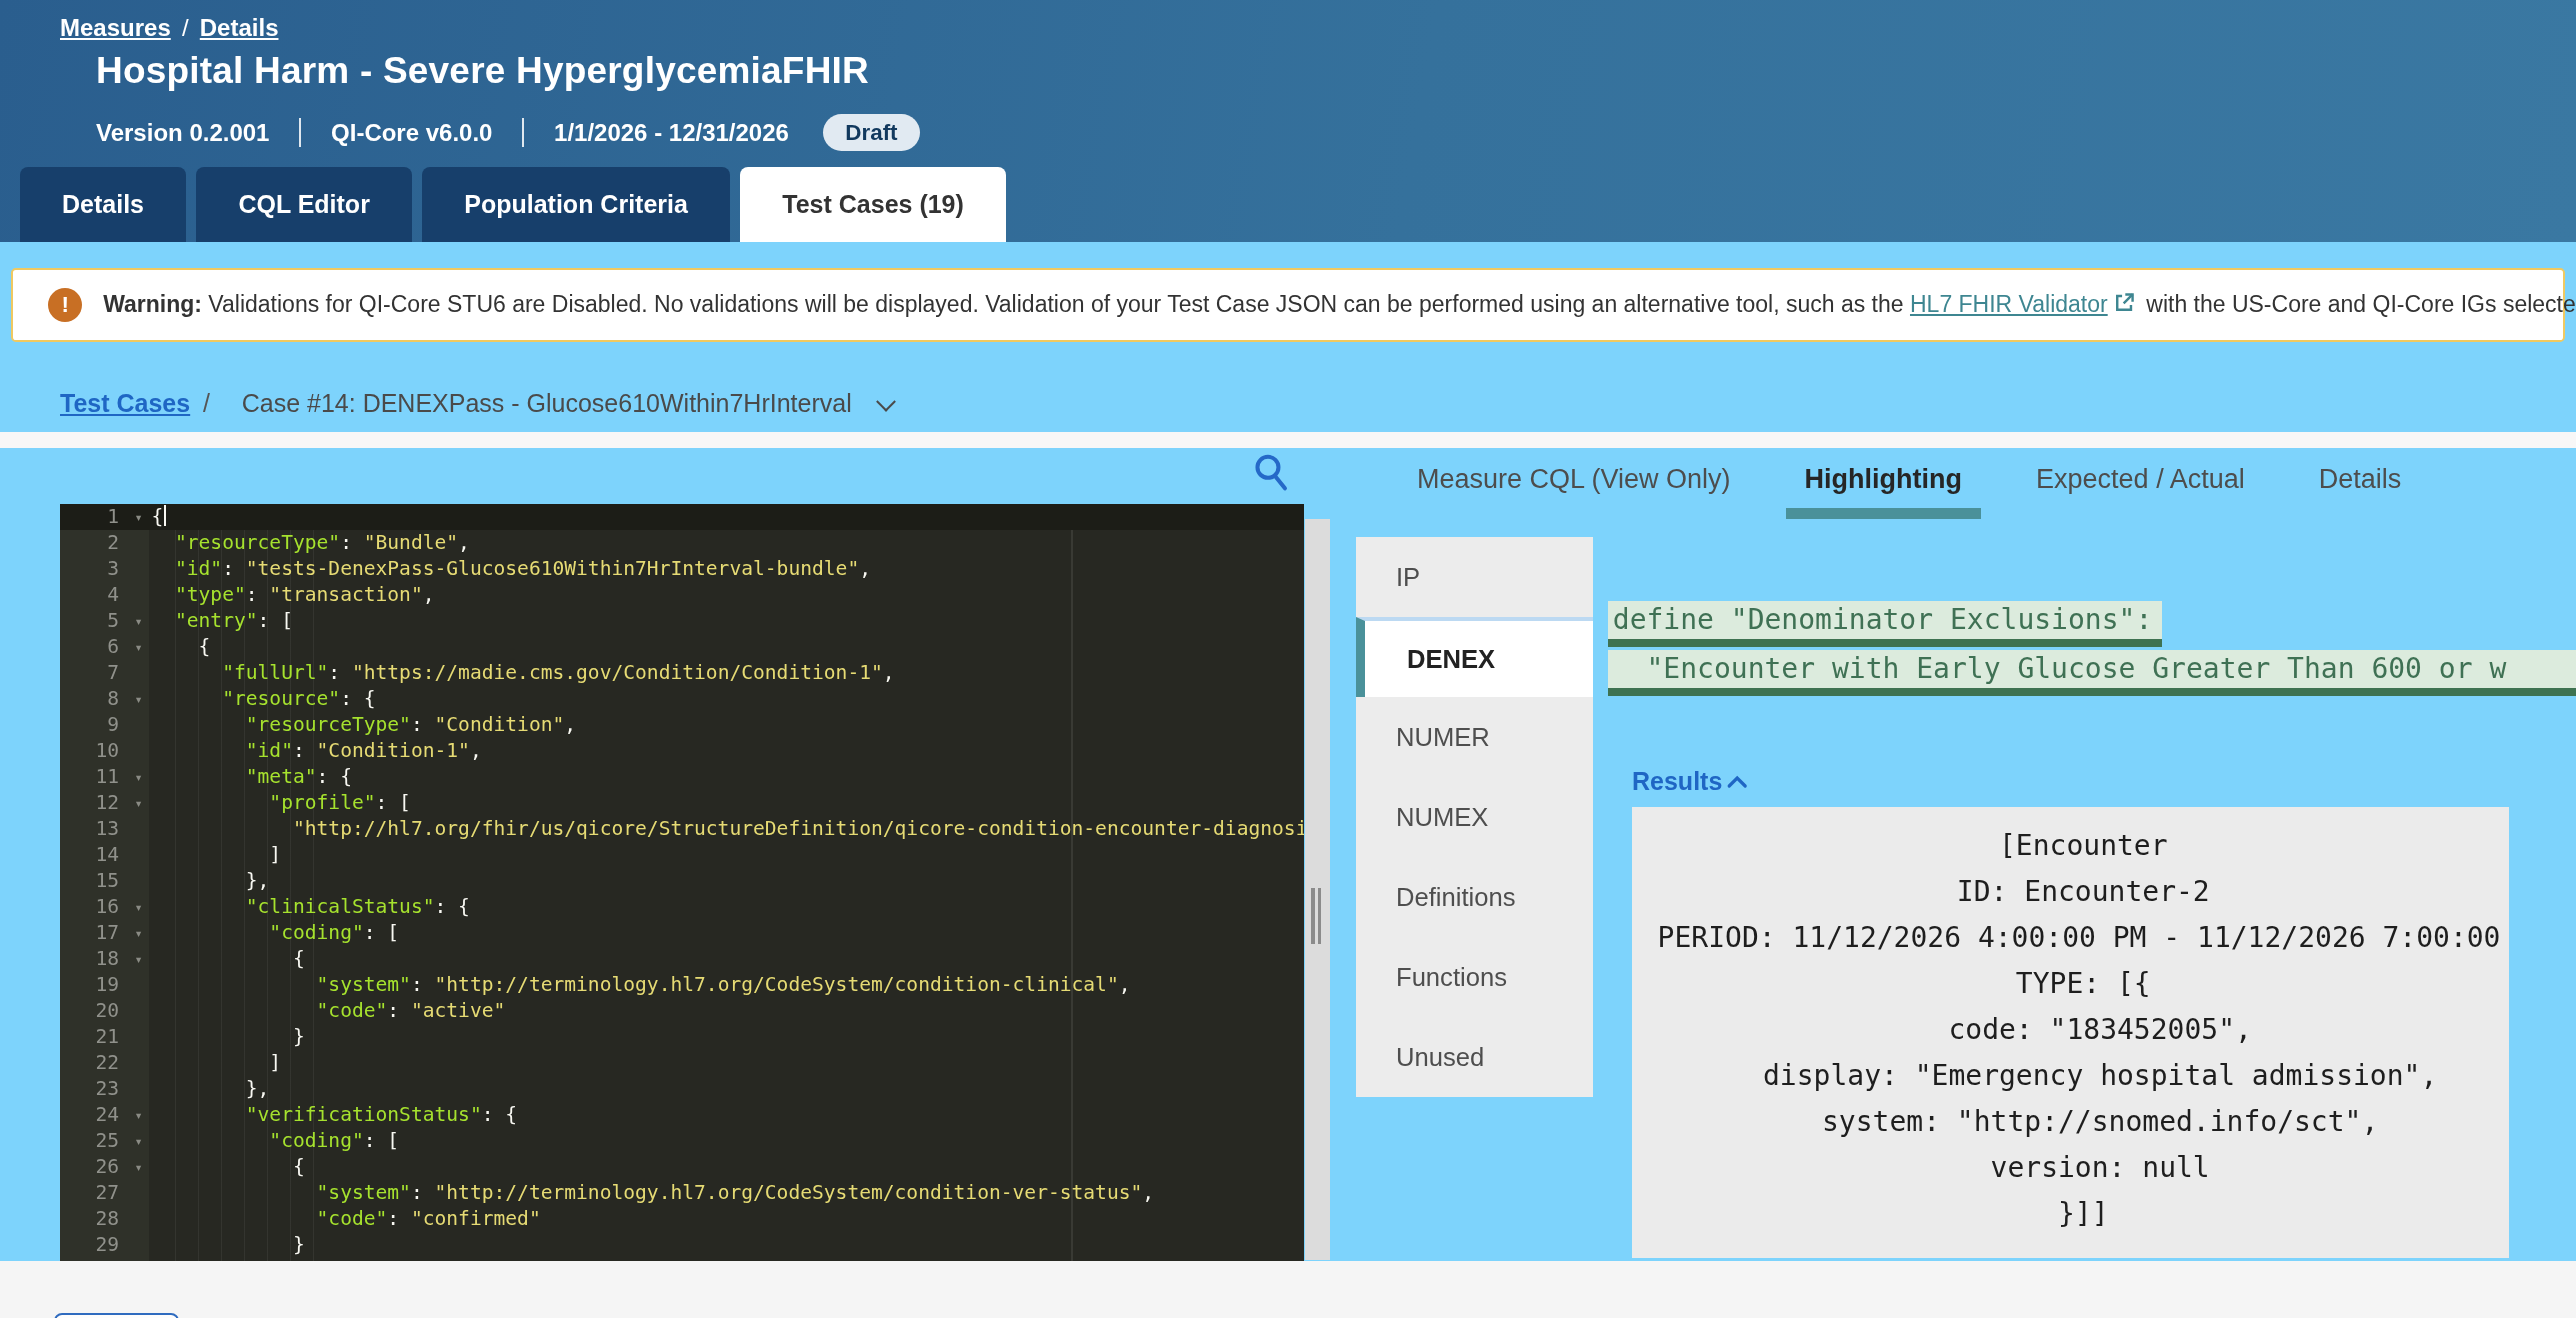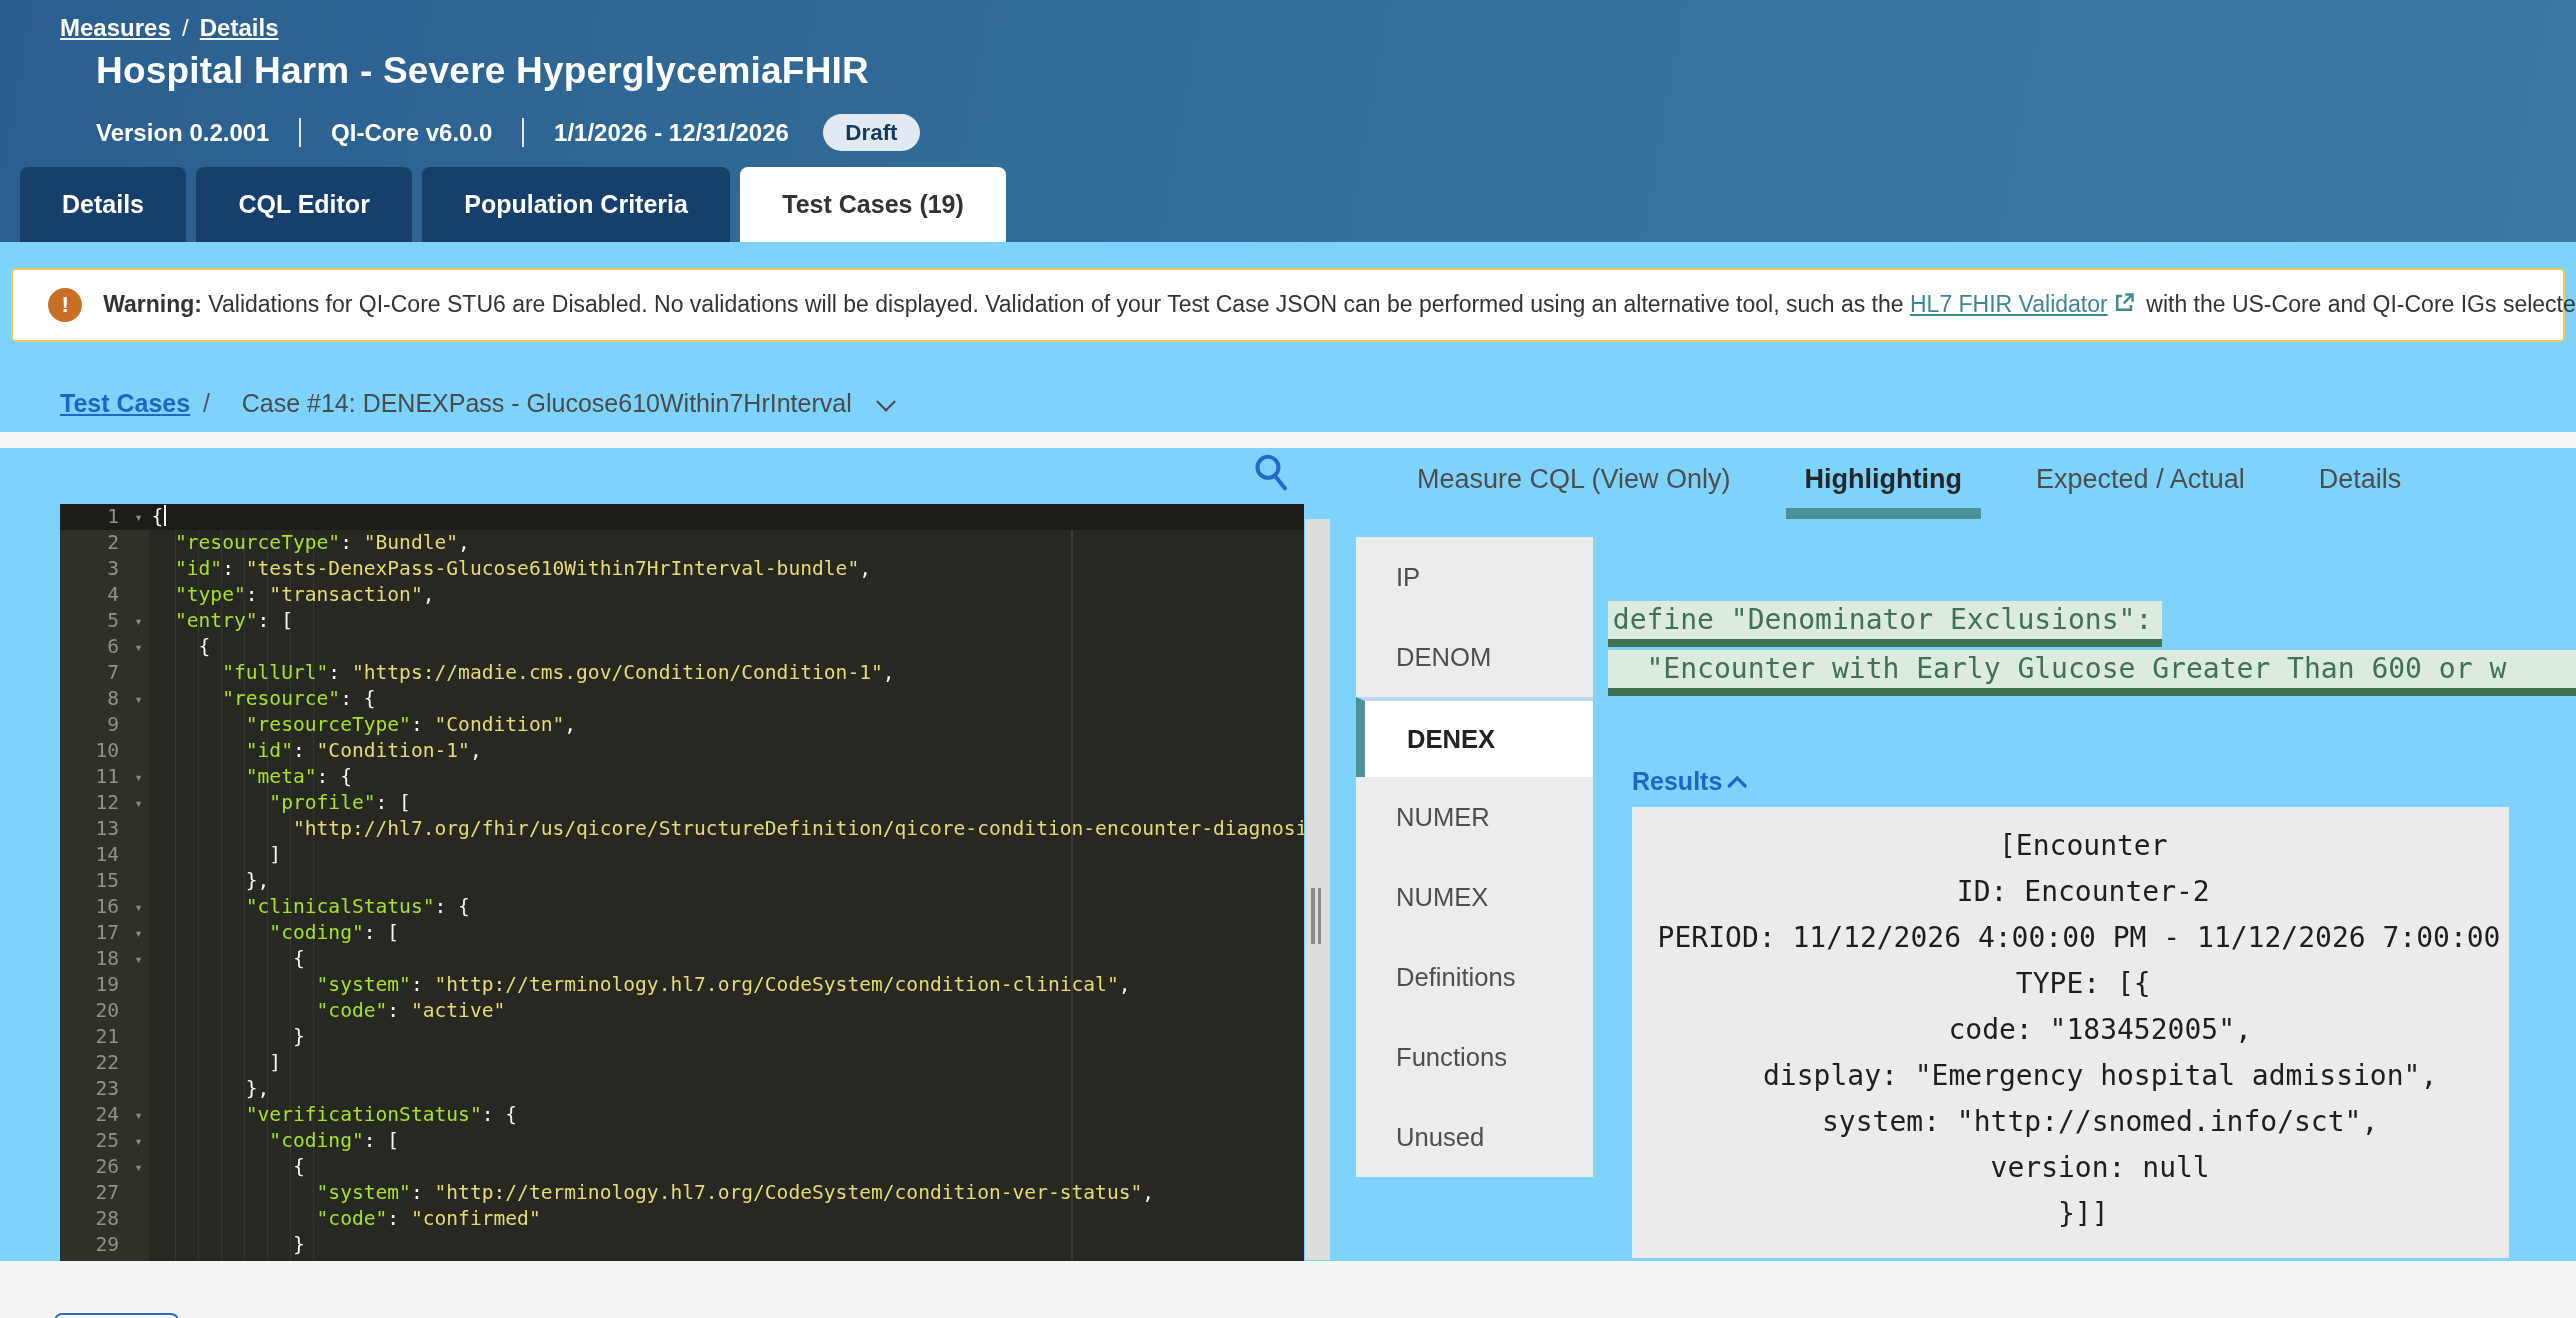--- a/index.html
+++ b/index.html
@@ -197,21 +197,20 @@
   </div>
 
   <div class="rtab-bar">
       <div class="rtab">Measure CQL (View Only)</div>
       <div class="rtab active">Highlighting</div>
       <div class="rtab">Expected / Actual</div>
       <div class="rtab">Details</div>
     </div>
   <div class="pop-nav">
       <div class="pop-item">IP</div>
-      <div class="pop-item">DENOM</div>
       <div class="pop-item active">DENEX</div>
       <div class="pop-item">NUMER</div>
       <div class="pop-item">NUMEX</div>
       <div class="pop-item">Definitions</div>
       <div class="pop-item">Functions</div>
       <div class="pop-item">Unused</div>
     </div>
 
   <div class="cql-block">
       <div><div class="cql-row fit">define "Denominator Exclusions":</div></div>

